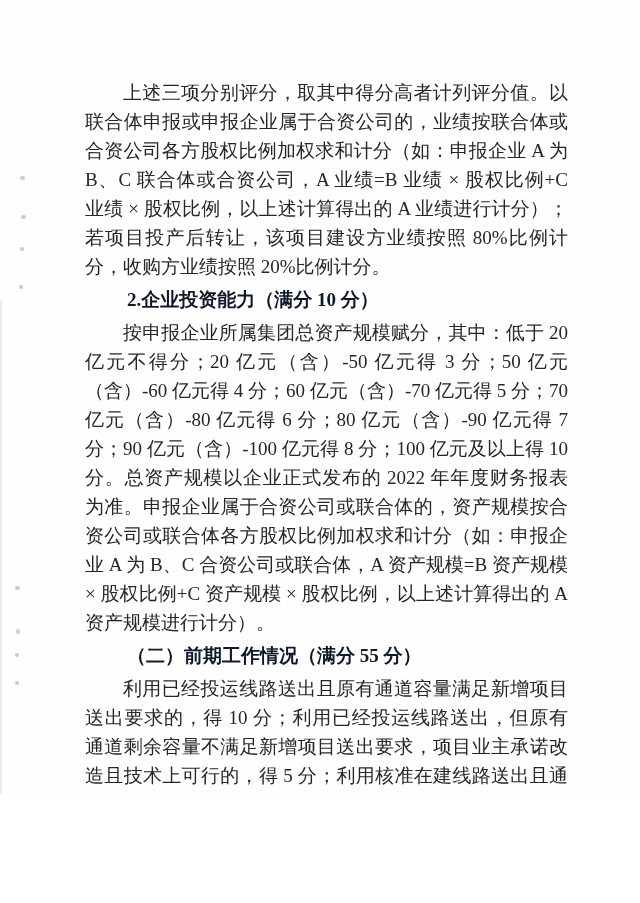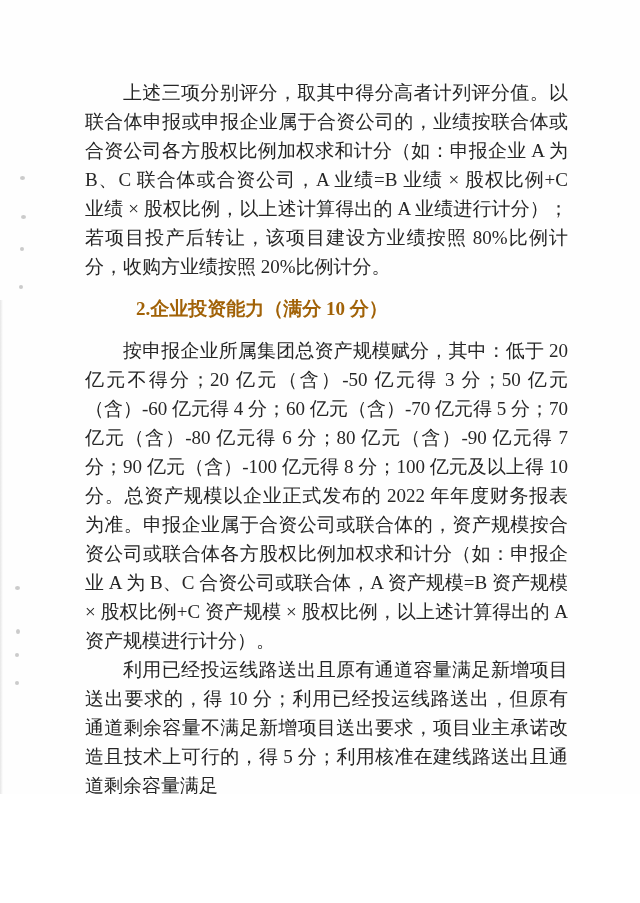--- a/index.html
+++ b/index.html
@@ -33,24 +33,24 @@
     line-height: 29px;
     color: #262626;
     text-align: justify;
     text-justify: inter-ideograph;
   }
   .para {
     margin: 0;
     text-indent: 2em;
   }
   .heading {
-    margin: 13px;
+    margin: 4px;
     text-indent: 2em;
     font-weight: bold;
-    color: #a16207;
+    color: #0f172a;
   }
   .page-number {
     position: absolute;
     top: 827px;
     left: 514px;
     font-size: 15px;
     line-height: 20px;
     letter-spacing: 3px;
     color: #3a3a3a;
     font-family: "Liberation Serif", "DejaVu Serif", serif;
@@ -75,18 +75,19 @@
   <div class="artifact" style="left:19px; top:285px; width:4px; height:4px;"></div>
   <div class="artifact" style="left:15px; top:586px; width:5px; height:4px;"></div>
   <div class="artifact" style="left:16px; top:629px; width:4px; height:5px;"></div>
   <div class="artifact" style="left:15px; top:653px; width:4px; height:4px;"></div>
   <div class="artifact" style="left:15px; top:681px; width:4px; height:4px;"></div>
 
   <div class="content">
     <p class="para">上述三项分别评分，取其中得分高者计列评分值。以联合体申报或申报企业属于合资公司的，业绩按联合体或合资公司各方股权比例加权求和计分（如：申报企业 A 为 B、C 联合体或合资公司，A 业绩=B 业绩 × 股权比例+C 业绩 × 股权比例，以上述计算得出的 A 业绩进行计分）；若项目投产后转让，该项目建设方业绩按照 80%比例计分，收购方业绩按照 20%比例计分。</p>
     <p class="heading">2.企业投资能力（满分 10 分）</p>
     <p class="para">按申报企业所属集团总资产规模赋分，其中：低于 20 亿元不得分；20 亿元（含）-50 亿元得 3 分；50 亿元（含）-60 亿元得 4 分；60 亿元（含）-70 亿元得 5 分；70 亿元（含）-80 亿元得 6 分；80 亿元（含）-90 亿元得 7 分；90 亿元（含）-100 亿元得 8 分；100 亿元及以上得 10 分。总资产规模以企业正式发布的 2022 年年度财务报表为准。申报企业属于合资公司或联合体的，资产规模按合资公司或联合体各方股权比例加权求和计分（如：申报企业 A 为 B、C 合资公司或联合体，A 资产规模=B 资产规模 × 股权比例+C 资产规模 × 股权比例，以上述计算得出的 A 资产规模进行计分）。</p>
+    <p class="heading">（二）前期工作情况（满分 55 分）</p>
     <p class="para">利用已经投运线路送出且原有通道容量满足新增项目送出要求的，得 10 分；利用已经投运线路送出，但原有通道剩余容量不满足新增项目送出要求，项目业主承诺改造且技术上可行的，得 5 分；利用核准在建线路送出且通道剩余容量满足</p>
   </div>
 
   <div class="page-number">- 3 -</div>
 
 </div>
 
 </body></html>

